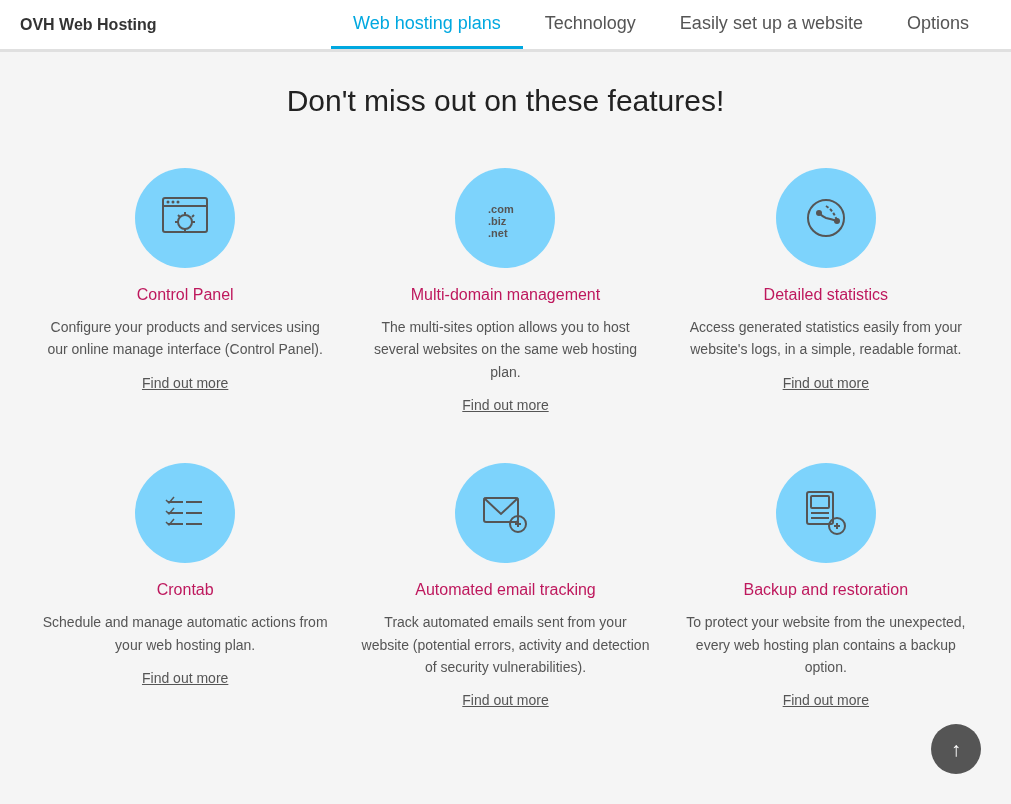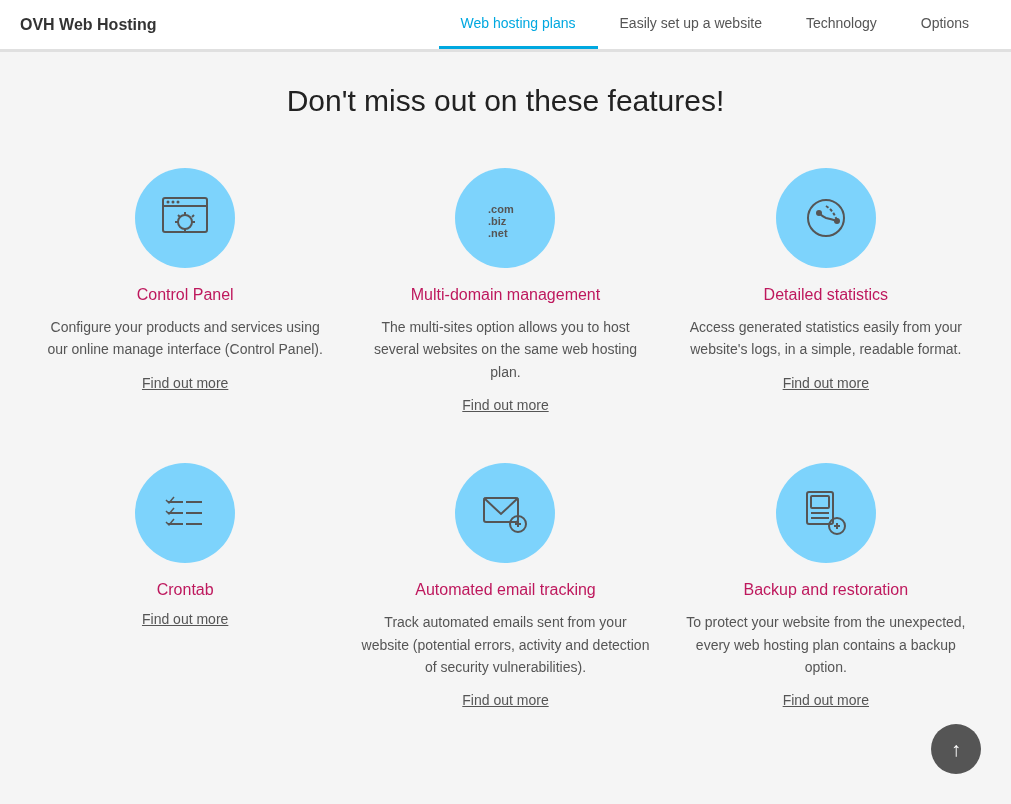--- a/index.html
+++ b/index.html
@@ -38,21 +38,21 @@
     .nav-links {
       display: flex;
       gap: 0;
       height: 100%;
     }
 
     .nav-link {
       display: flex;
       align-items: center;
       padding: 8px 22px;
-      font-size: 14px;
+      font-size: 18px;
       color: #555;
       text-decoration: none;
       cursor: pointer;
       height: 100%;
       border-bottom: 3px solid transparent;
       margin-bottom: -3px;
     }
 
     .nav-link.active {
       color: #00a8e0;
@@ -142,22 +142,22 @@
       font-size: 20px;
     }
   </style>
 </head>
 <body>
 
 <nav>
   <a class="nav-brand">OVH Web Hosting</a>
   <div class="nav-links">
   <a class="nav-link active">Web hosting plans</a>
+      <a class="nav-link">Technology</a>
       <a class="nav-link">Easily set up a website</a>
-      <a class="nav-link">Technology</a>
       <a class="nav-link">Options</a>
     </div>
 </nav>
 
 <div class="main-content">
   <h1 class="section-title">Don't miss out on these features!</h1>
 
   <div class="features-grid" id="features-grid">
   <div class="feature-card">
         <div class="feature-icon-circle">
@@ -214,20 +214,21 @@
       <line x1="10" y1="38" x2="25" y2="38"></line>
       <polyline points="8,14 11,17 16,11" stroke-width="1.5"></polyline>
       <polyline points="8,25 11,28 16,22" stroke-width="1.5"></polyline>
       <polyline points="8,36 11,39 16,33" stroke-width="1.5"></polyline>
       <line x1="28" y1="16" x2="44" y2="16"></line>
       <line x1="28" y1="27" x2="44" y2="27"></line>
       <line x1="28" y1="38" x2="44" y2="38"></line>
     </svg>
         </div>
         <div class="feature-title">Crontab</div>
+        <p class="feature-desc">Schedule and manage automatic actions from your web hosting plan.</p>
         <a class="feature-link">Find out more</a>
       </div>
       <div class="feature-card">
         <div class="feature-icon-circle">
           <svg viewBox="0 0 54 54" fill="none" stroke="#555" stroke-width="2">
       <rect x="6" y="12" width="34" height="24" rx="2"></rect>
       <polyline points="6,12 23,28 40,12"></polyline>
       <circle cx="40" cy="38" r="8"></circle>
       <line x1="37" y1="38" x2="43" y2="38"></line>
       <line x1="40" y1="35" x2="40" y2="41"></line>

